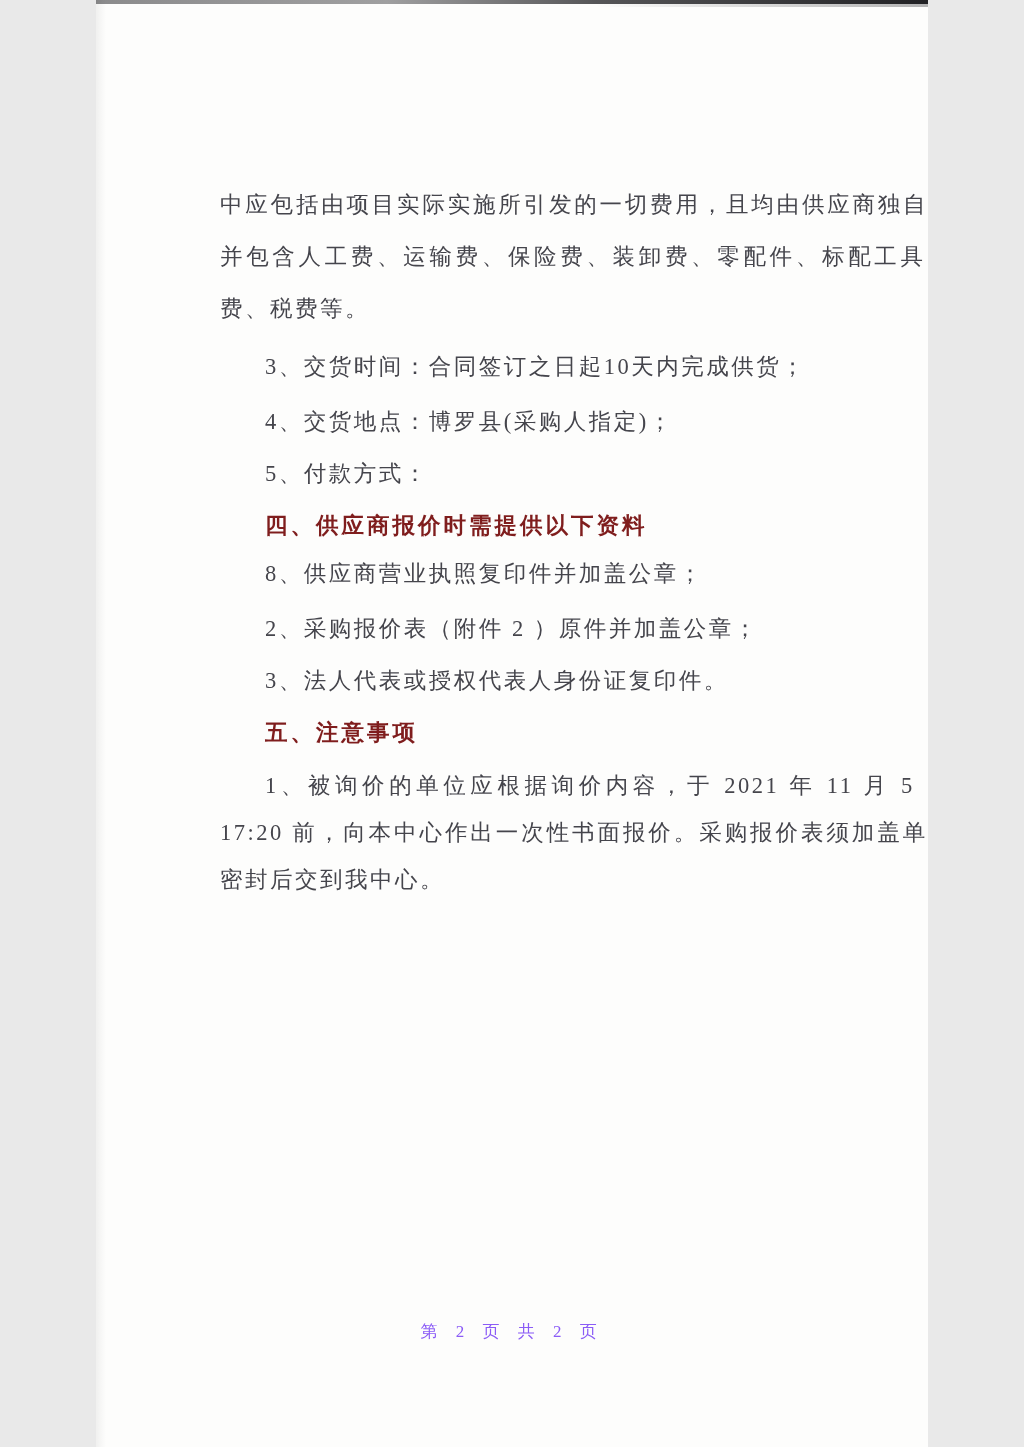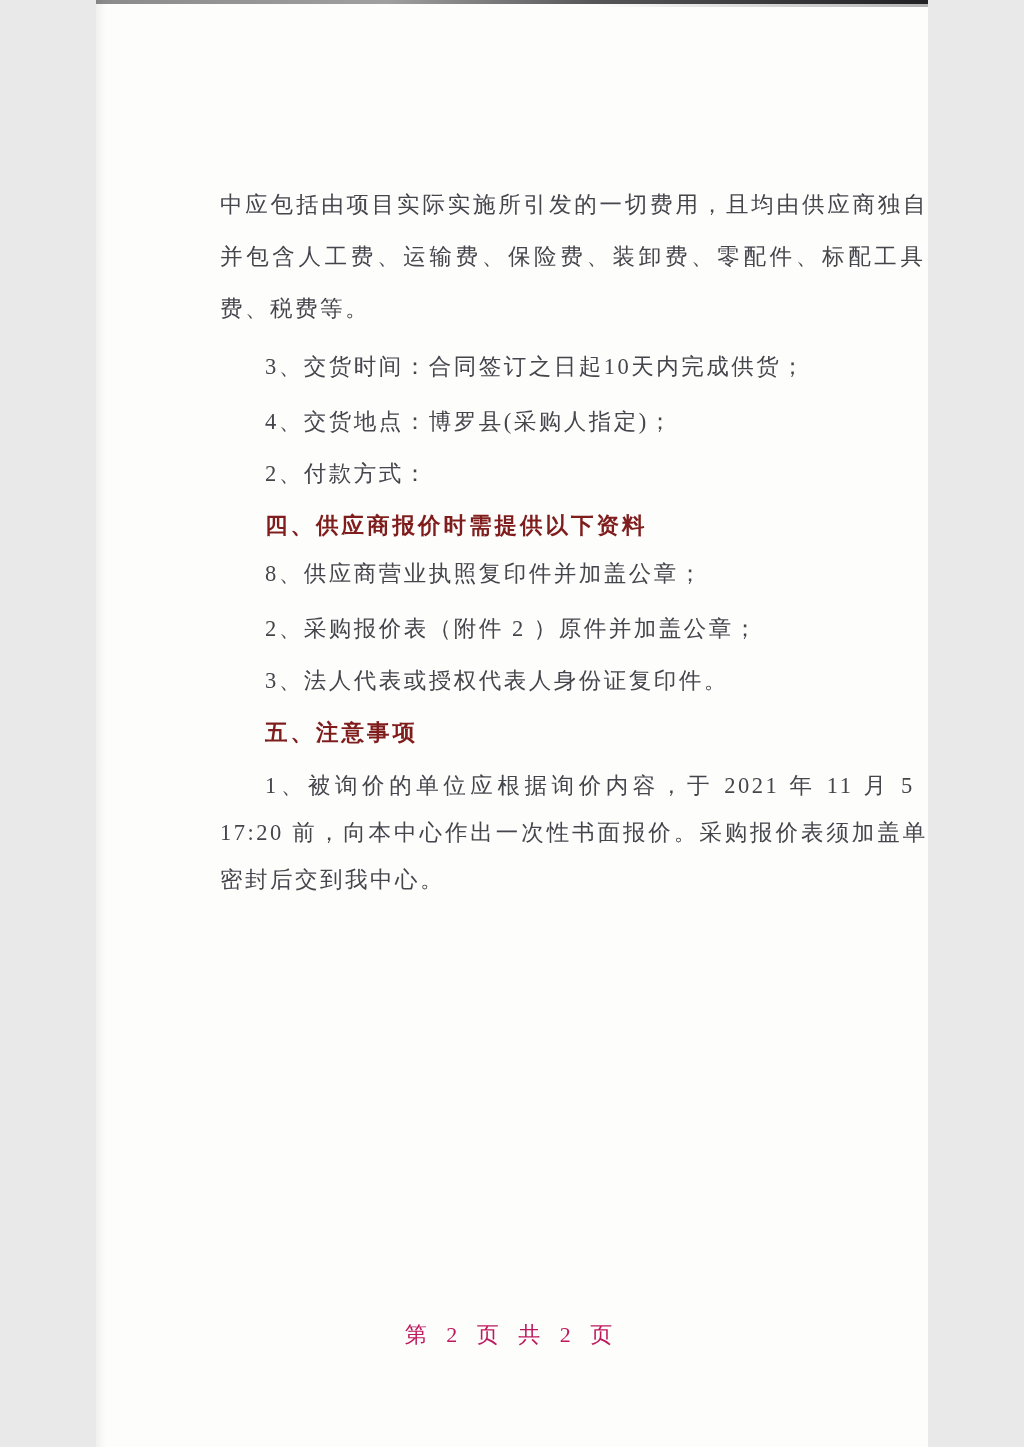--- a/index.html
+++ b/index.html
@@ -66,41 +66,41 @@
   .mt-sm  { margin-top: 6px; }
   .mt-xs  { margin-top: 3px; }
   .mt-neg { margin-top: -4px; }
   .tight  { line-height: 47px; }
   .footer {
     position: absolute;
     left: 0;
     right: 0;
     top: 1320px;
     text-align: center;
-    font-size: 22px;
+    font-size: 17px;
     letter-spacing: 7px;
-    color: #be185d;
+    color: #8b5cf6;
   }
 </style>
 </head>
 <body>
 
 <div class="page">
 
   <div class="scan-strip-top"></div>
   <div class="scan-edge-left"></div>
 
   <div class="content">
     <p class="para">中应包括由项目实际实施所引发的一切费用，且均由供应商独自承担。并包含人工费、运输费、保险费、装卸费、零配件、标配工具、商检费、税费等。</p>
 
     <p class="para indent mt-sm">3、交货时间：合同签订之日起10天内完成供货；</p>
 
     <p class="para indent mt-xs">4、交货地点：博罗县(采购人指定)；</p>
 
-    <p class="para indent">2、付款方式：</p>
+    <p class="para indent">5、付款方式：</p>
 
 
     <p class="para indent bold">四、供应商报价时需提供以下资料</p>
 
     <p class="para indent mt-neg">8、供应商营业执照复印件并加盖公章；</p>
 
     <p class="para indent mt-xs">2、采购报价表（附件 2 ）原件并加盖公章；</p>
 
     <p class="para indent">3、法人代表或授权代表人身份证复印件。</p>
 

